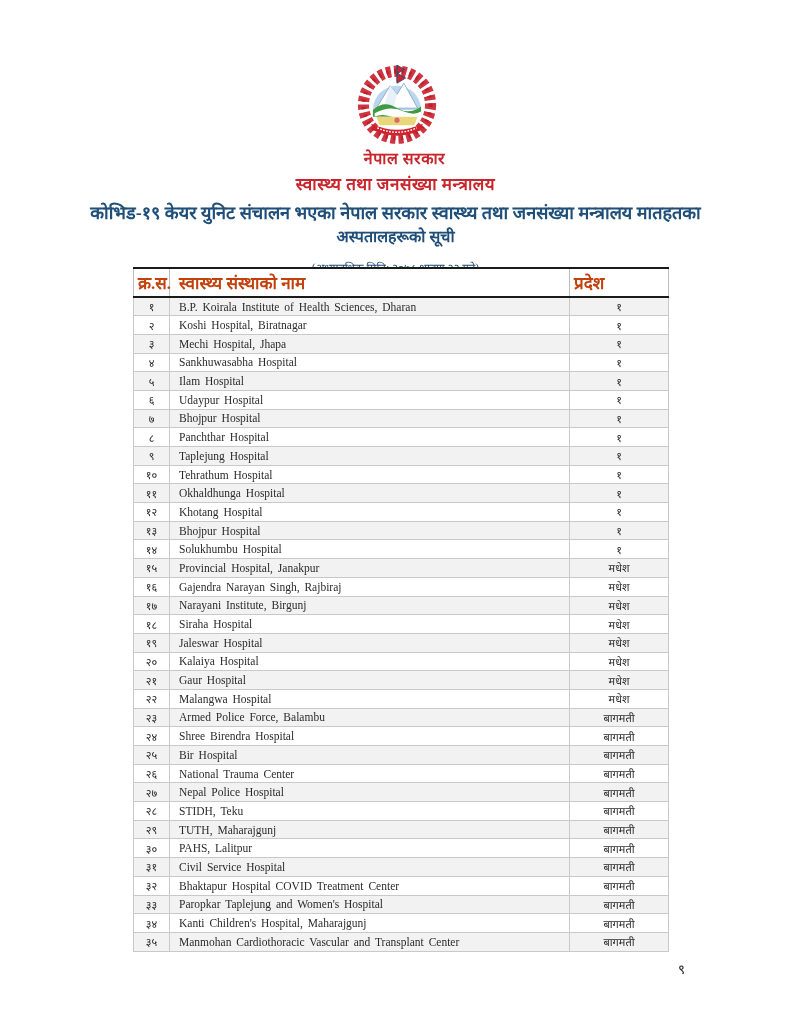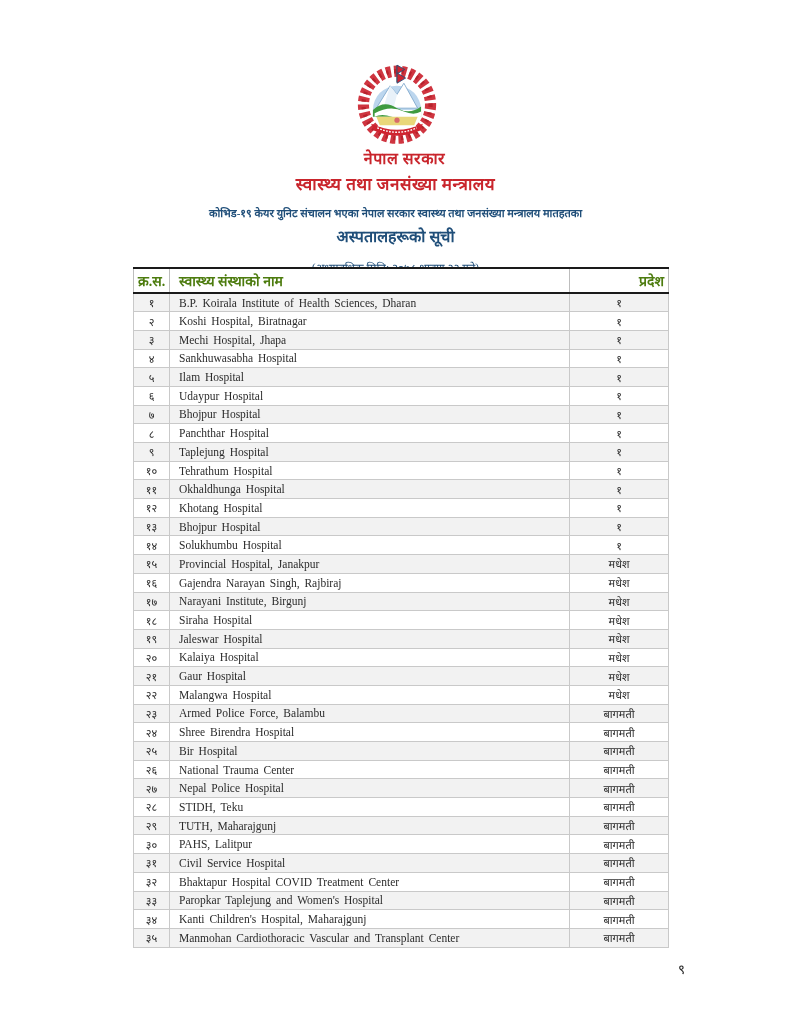--- a/index.html
+++ b/index.html
@@ -23,21 +23,21 @@
     font-size: 16px; letter-spacing: 0.5px; font-family: Liberation Serif, serif;
   }
   .ministry-line {
     position: absolute; left: 0; top: 172px; width: 100%;
     text-align: center; color: #c9252c; font-weight: bold;
     font-size: 17px; letter-spacing: 0.5px;
   }
   .doc-title {
     position: absolute; left: 60px; top: 202px; width: 671px;
     text-align: center; color: #1f4e79; font-weight: bold;
-    font-size: 11px; line-height: 22px;
+    font-size: 18px; line-height: 22px;
   }
   .doc-subtitle {
     position: absolute; left: 60px; top: 226px; width: 671px;
     text-align: center; color: #1f4e79; font-weight: bold;
     font-size: 16px; line-height: 22px;
   }
   .doc-date {
     position: absolute; left: 60px; top: 260px; width: 671px;
     text-align: center; color: #1f4e79; font-weight: normal;
     font-size: 11.5px;
@@ -51,30 +51,30 @@
     table-layout: fixed;
   }
   .hospital-table col.c-sn   { width: 36px; }
   .hospital-table col.c-name { width: 400px; }
   .hospital-table col.c-prov { width: 99px; }
   .hospital-table th {
     border: 1px solid #bdbdbd;
     border-top: 2px solid #1a1a1a;
     border-bottom: 2px solid #1a1a1a;
     background: #ffffff;
-    color: #4d7c0f;
-    font-size: 14px;
+    color: #c2410c;
+    font-size: 17px;
     font-weight: bold;
     height: 25px;
     padding: 2px 4px;
     vertical-align: middle;
   }
   .hospital-table th.h-sn   { text-align: center; }
   .hospital-table th.h-name { text-align: left; padding-left: 9px; }
-  .hospital-table th.h-prov { text-align: right; }
+  .hospital-table th.h-prov { text-align: left; }
   .hospital-table td {
     border: 1px solid #c9c9c9;
     color: #2b2b2b;
     font-size: 11.5px;
     height: 18.7px;
     padding: 1px 4px;
     vertical-align: middle;
     white-space: nowrap;
     overflow: hidden;
   }

